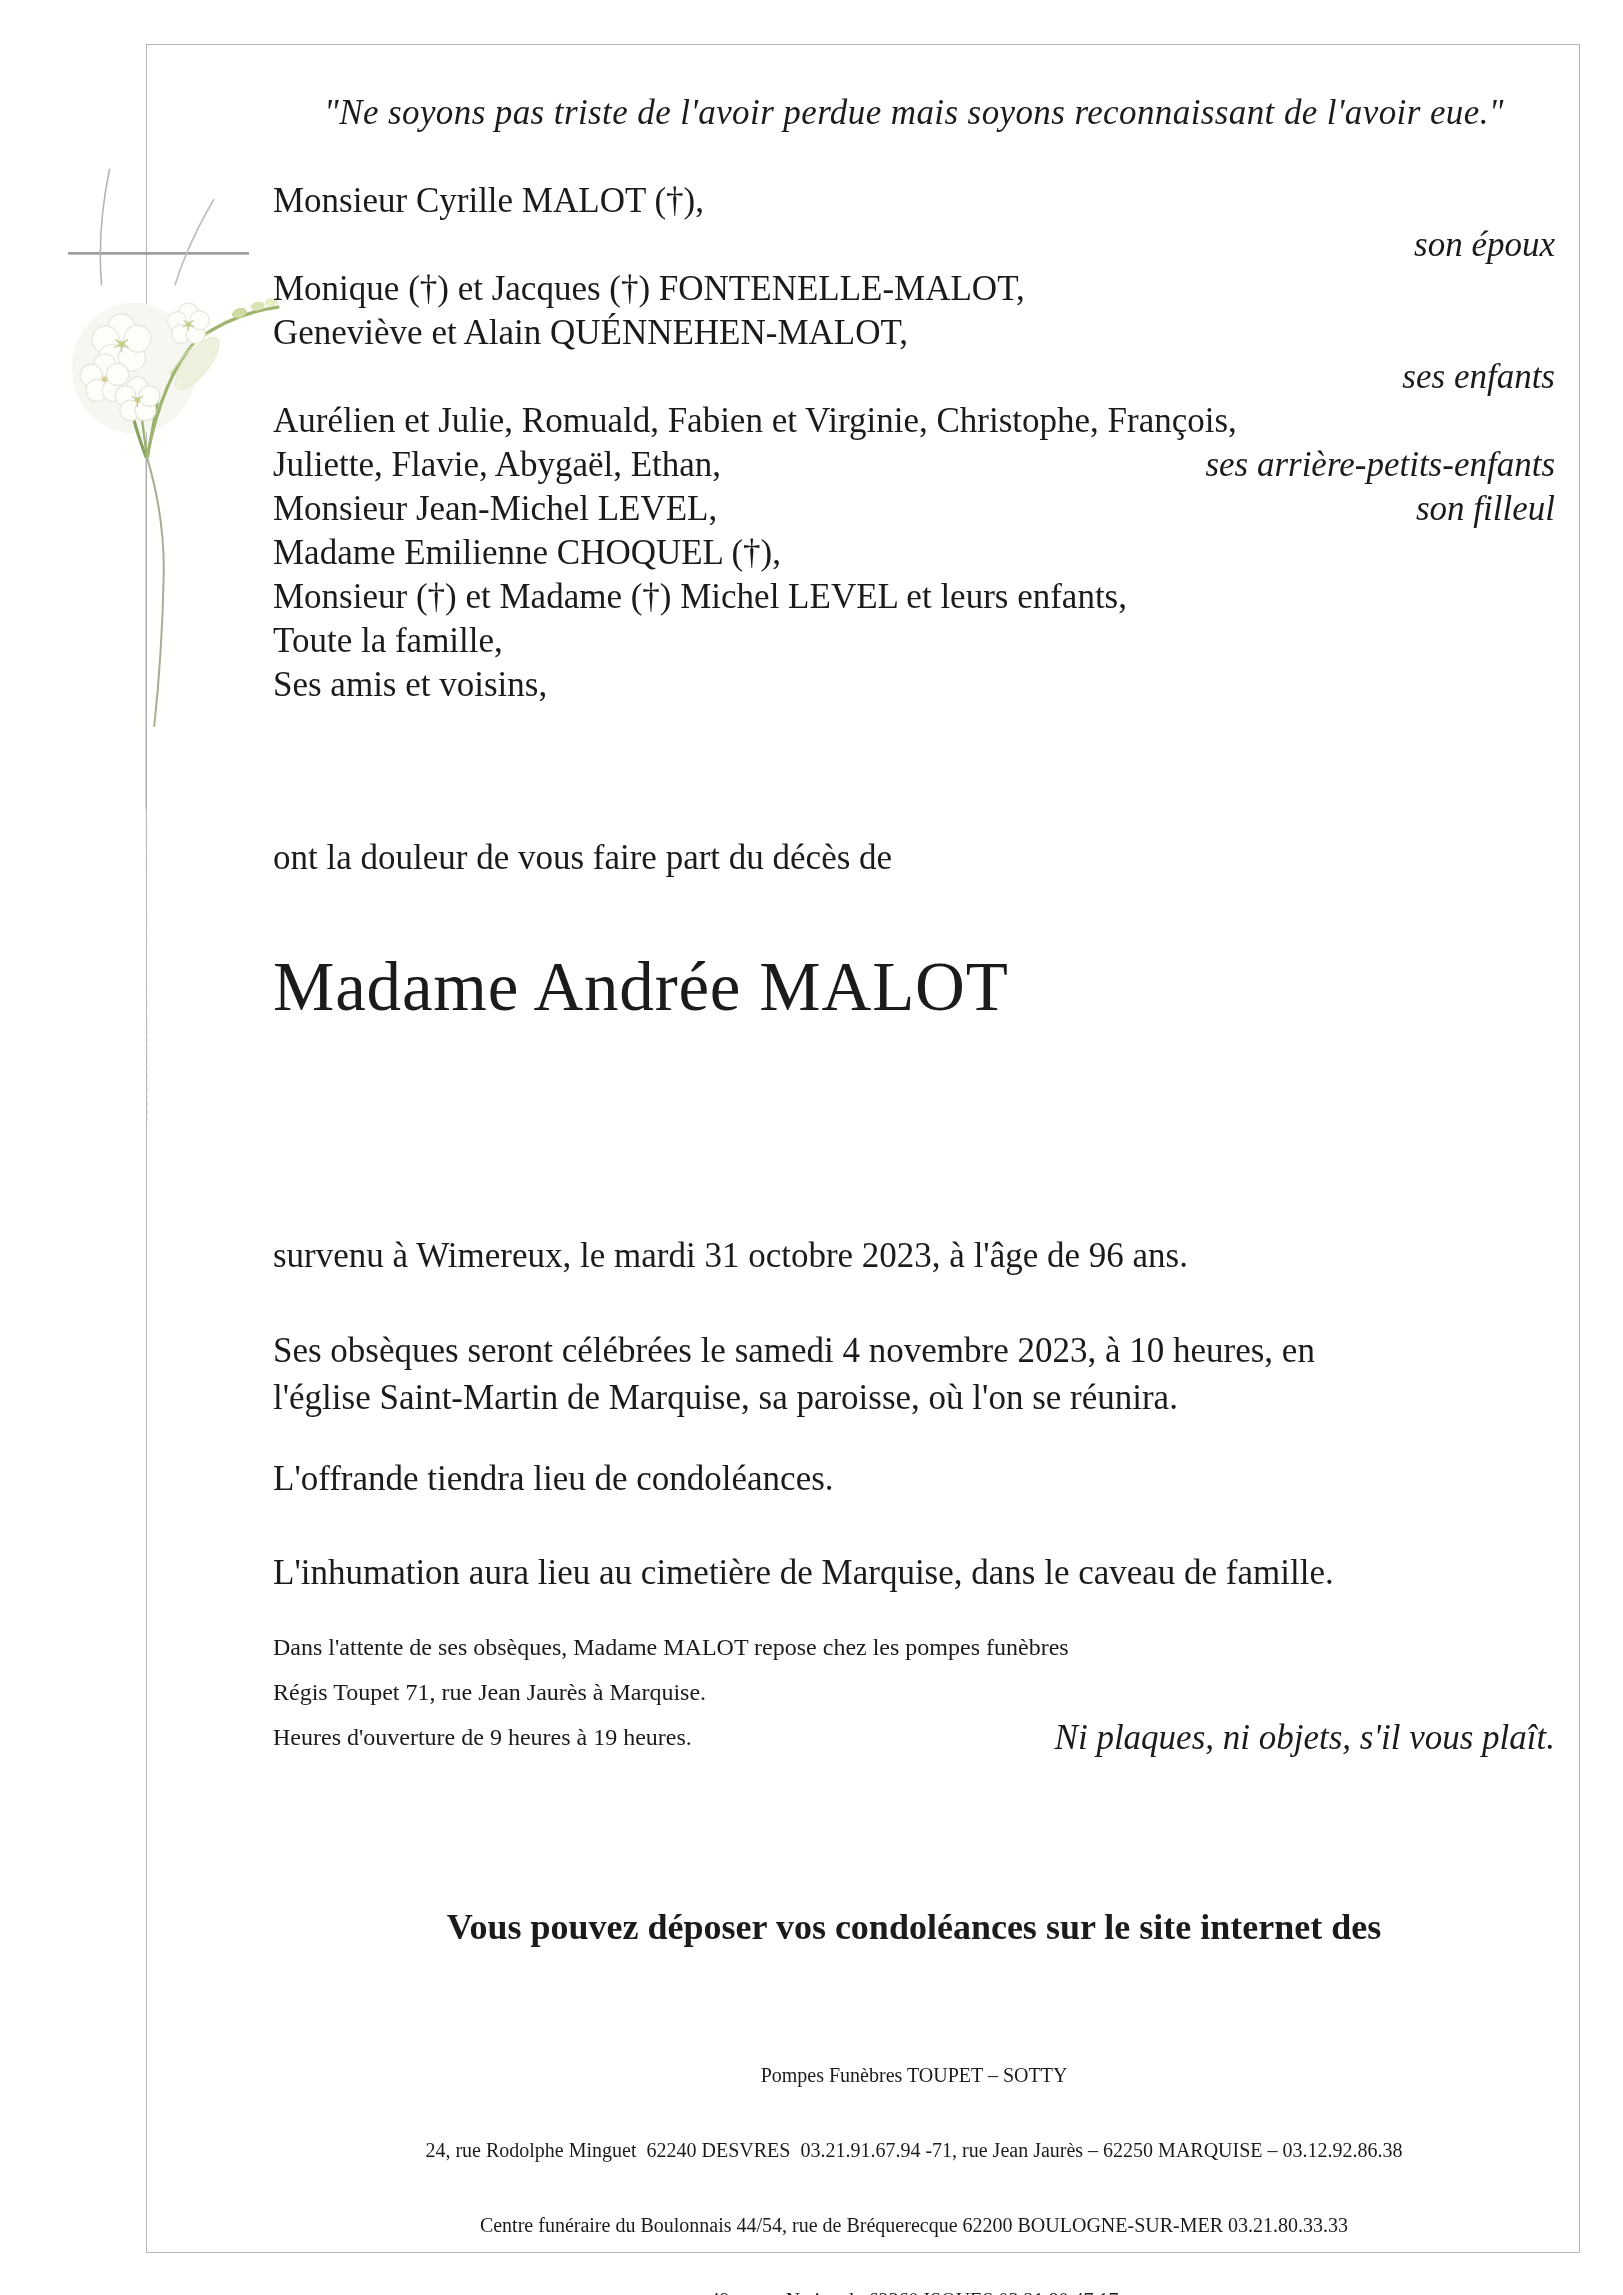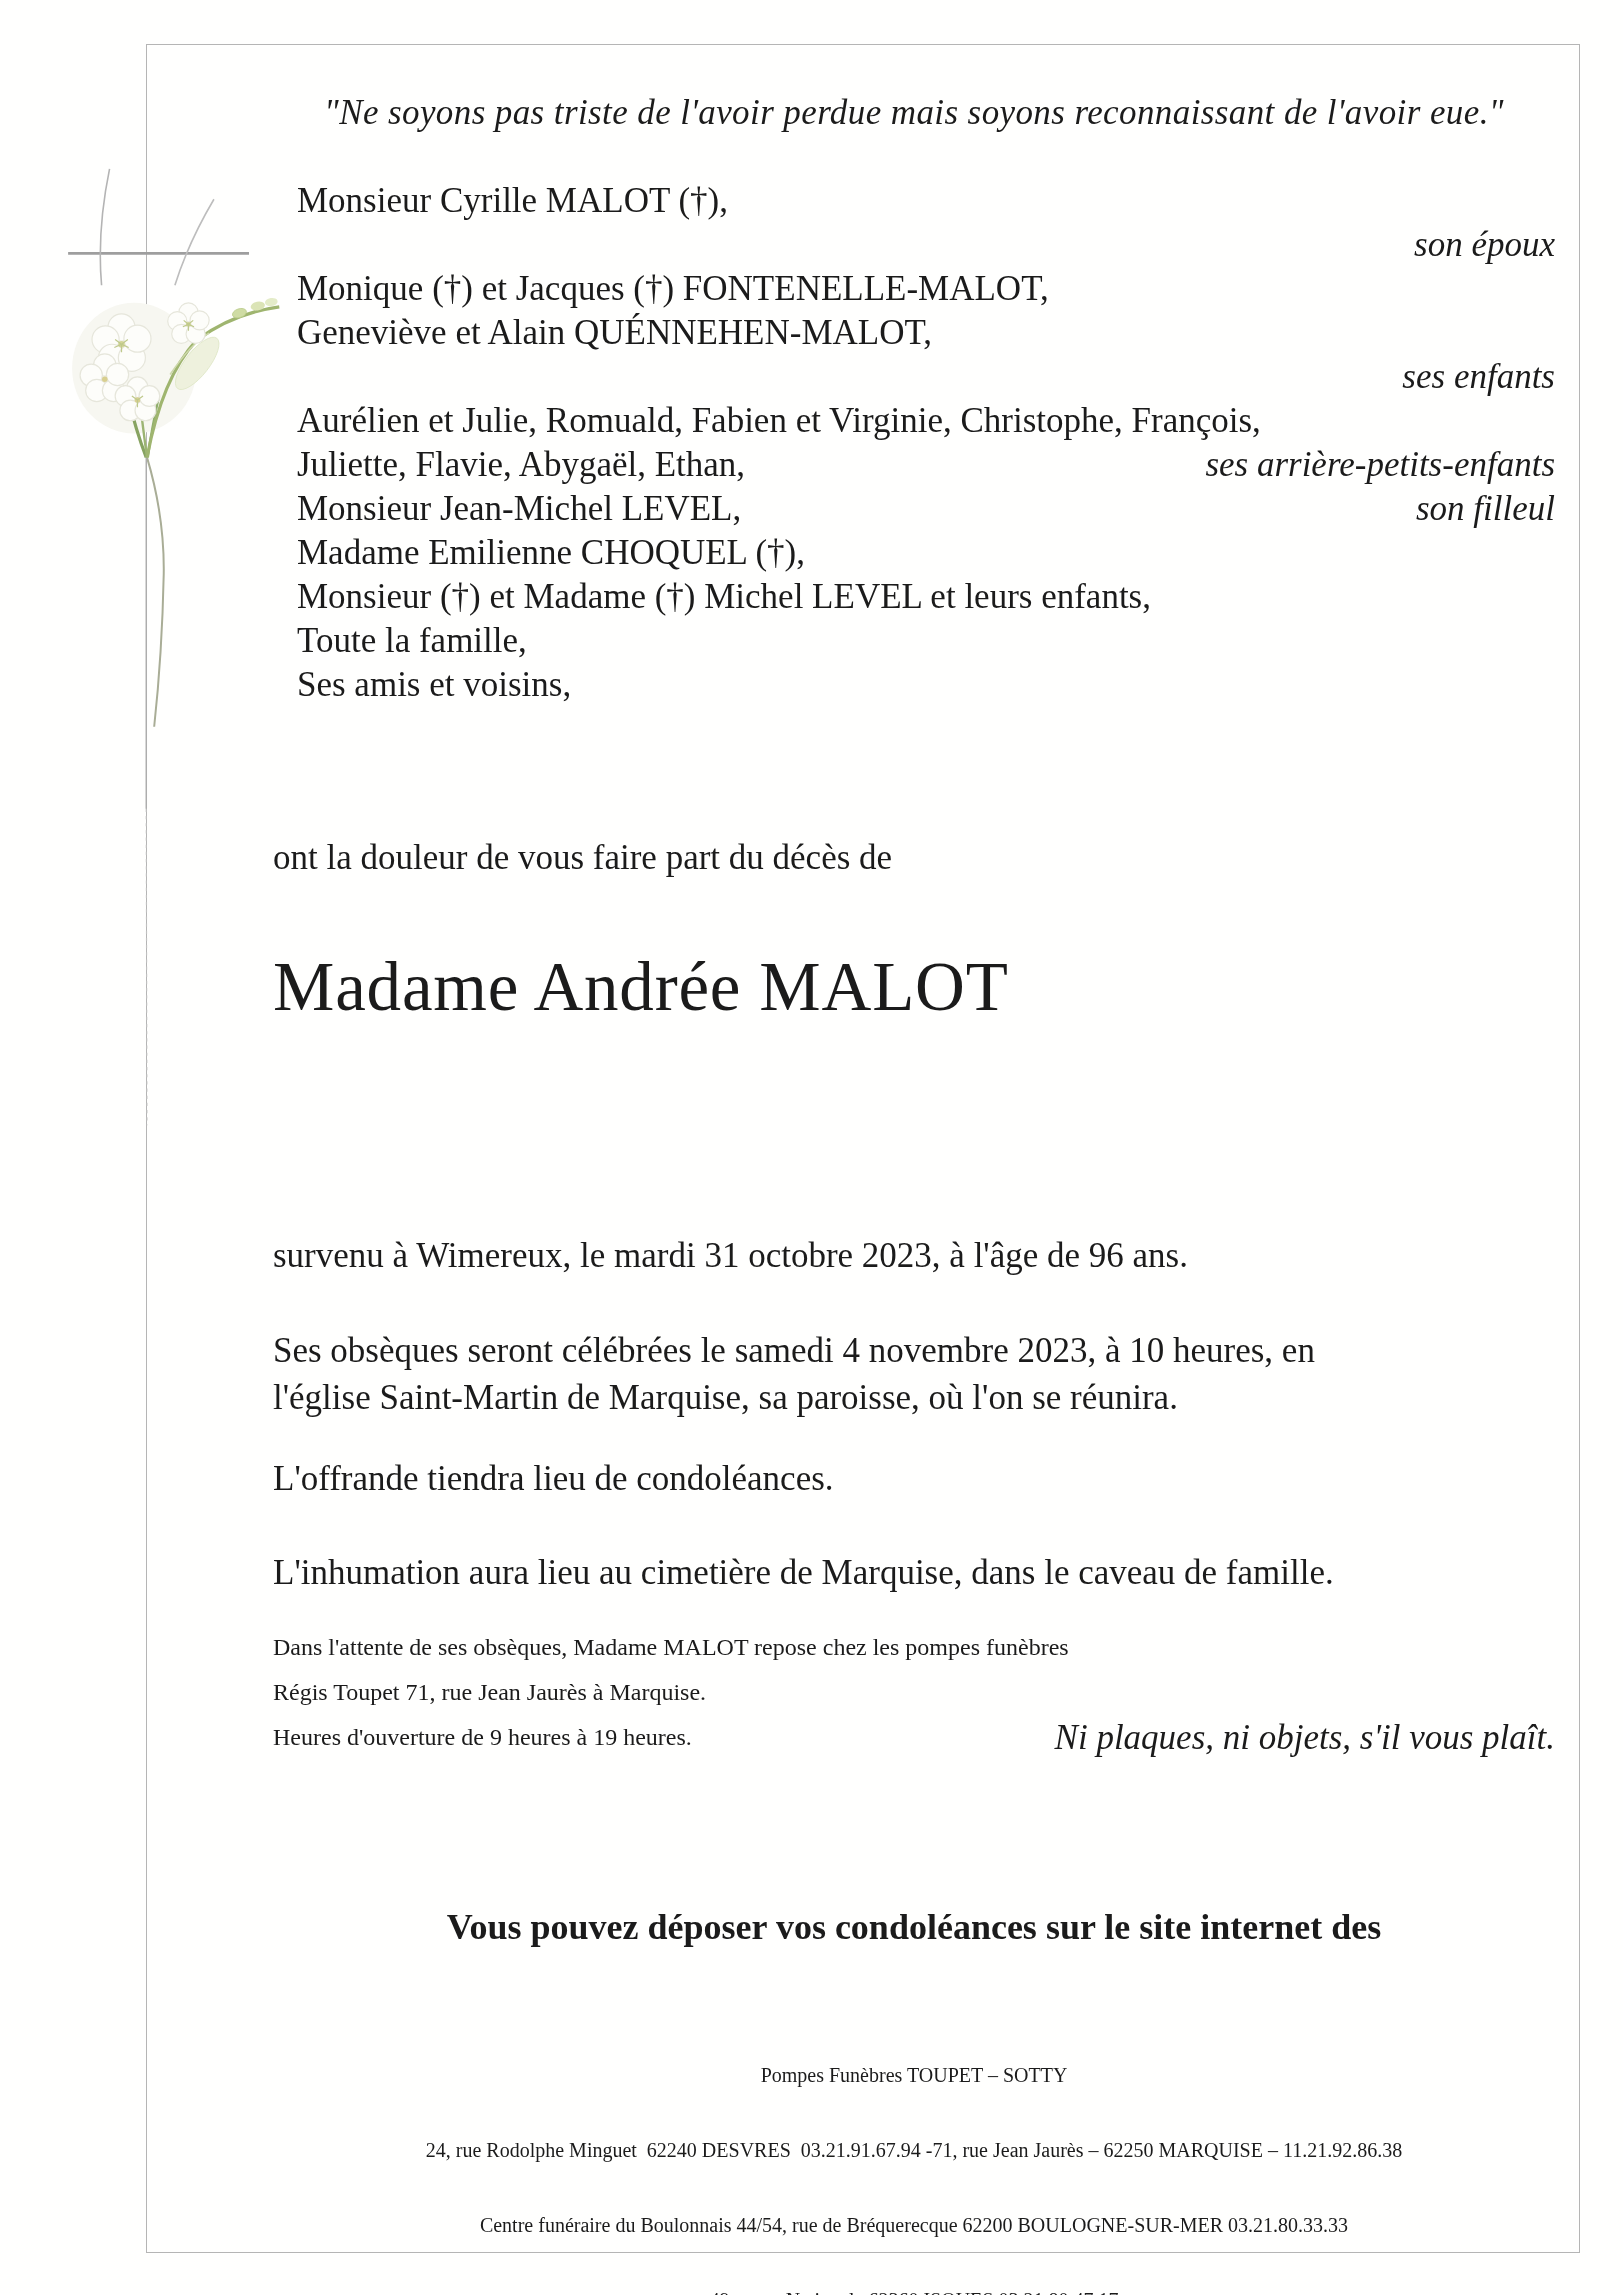--- a/index.html
+++ b/index.html
@@ -16,21 +16,21 @@
     position:absolute;left:146px;top:44px;width:1434px;height:2209px;
     border:0.8px solid #b5b5b5;
     box-sizing:border-box;
   }
   .decoration{position:absolute;left:0;top:0;width:1624px;height:2295px;pointer-events:none;}
   .content{position:absolute;left:273px;top:0;width:1282px;}
   .abs{position:absolute;left:0;width:100%;}
   .quote{top:91px;font-style:italic;font-size:35px;line-height:43px;text-align:center;letter-spacing:0.4px;}
   .names{top:179px;font-size:35px;}
   .nrow{display:flex;justify-content:space-between;align-items:baseline;height:44px;line-height:44px;}
-  .nleft{white-space:nowrap;margin-left:24px;}
+  .nleft{white-space:nowrap;}
   .nright{font-style:italic;white-space:nowrap;}
   .intro{top:836px;font-size:35px;line-height:43px;}
   .title{top:945px;text-align:left;font-weight:normal;font-size:69px;line-height:84px;letter-spacing:0.8px;}
   .p1{top:1234px;font-size:35px;line-height:43px;}
   .p2{top:1327px;font-size:35px;line-height:47px;}
   .p3{top:1457px;font-size:35px;line-height:43px;}
   .p4{top:1551px;font-size:35px;line-height:43px;}
   .plea{top:1716px;font-size:35px;line-height:43px;font-style:italic;text-align:right;}
   .p5{top:1625px;font-size:24px;line-height:45px;}
   .condolences{top:1903px;font-size:36px;line-height:49px;font-weight:bold;text-align:center;}
@@ -182,20 +182,20 @@
       <div>Régis Toupet 71, rue Jean Jaurès à Marquise.</div>
       <div>Heures d'ouverture de 9 heures à 19 heures.</div>
     </div>
 
     <div class="abs condolences">
       <div>Vous pouvez déposer vos condoléances sur le site internet des</div>
     </div>
 
     <div class="abs footer">
       <div>Pompes Funèbres TOUPET – SOTTY</div>
-      <div>24, rue Rodolphe Minguet  62240 DESVRES  03.21.91.67.94 -71, rue Jean Jaurès – 62250 MARQUISE – 11.21.92.86.38</div>
+      <div>24, rue Rodolphe Minguet  62240 DESVRES  03.21.91.67.94 -71, rue Jean Jaurès – 62250 MARQUISE – 03.12.92.86.38</div>
       <div>Centre funéraire du Boulonnais 44/54, rue de Bréquerecque 62200 BOULOGNE-SUR-MER 03.21.80.33.33</div>
       <div>49, route Nationale 62360 ISQUES 03.21.80.47.17</div>
     </div>
 
   </div>
 </div>
 
 
 </body></html>

